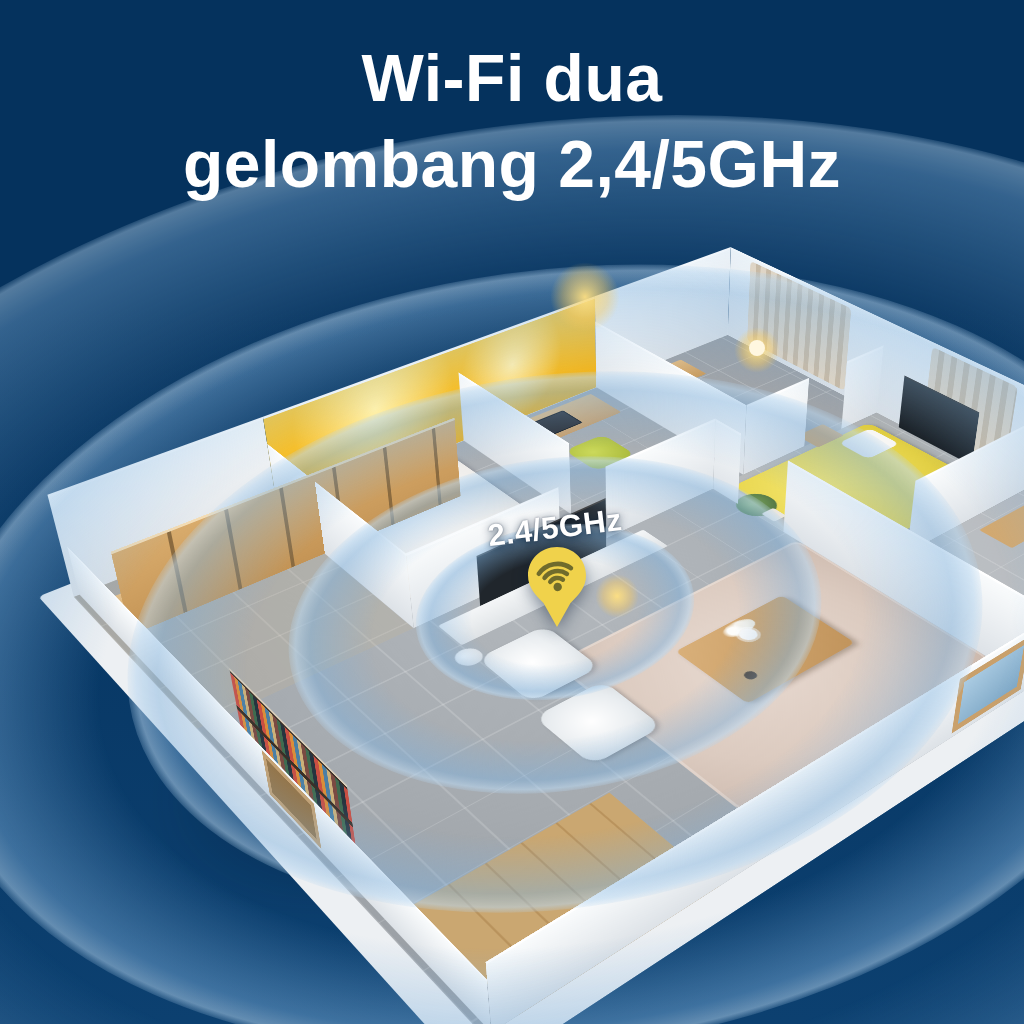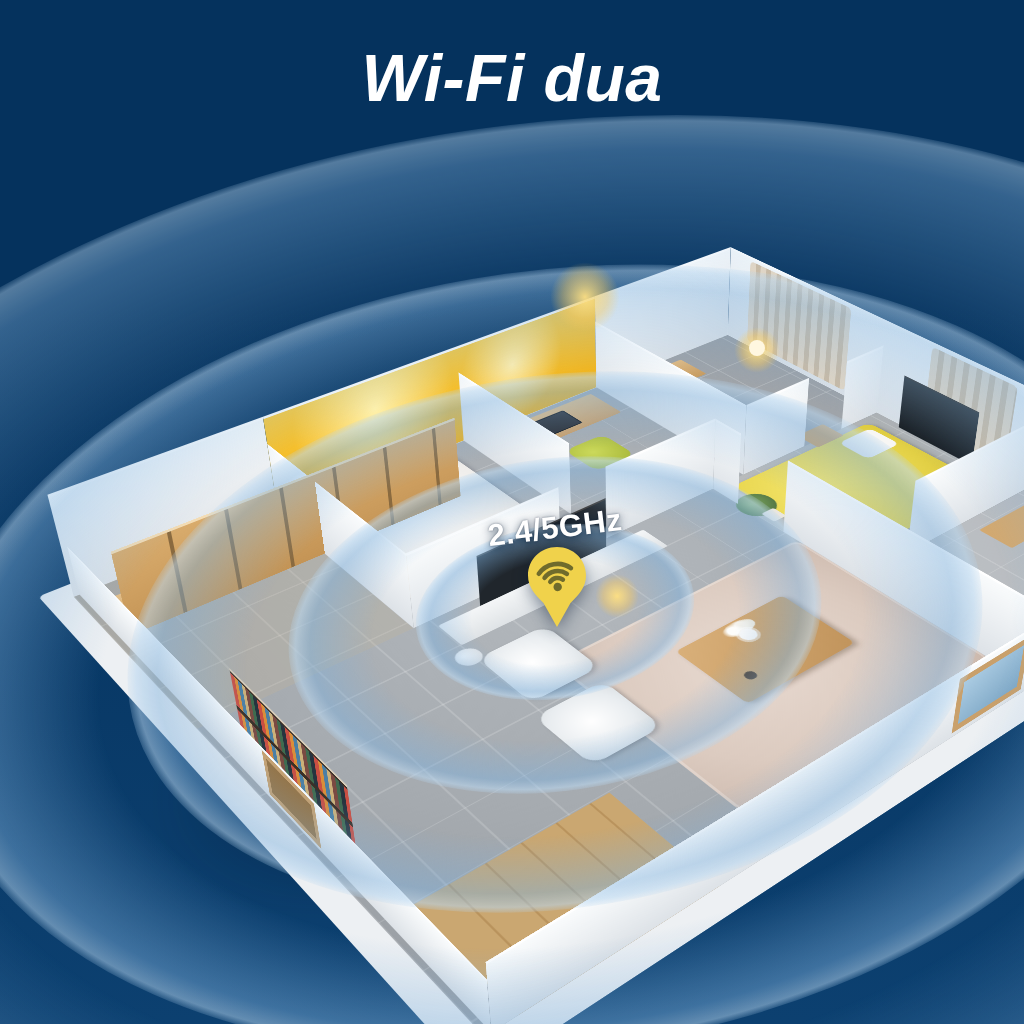--- a/index.html
+++ b/index.html
@@ -4,21 +4,21 @@
 <style>
   html,body{margin:0;padding:0;background:#02203f;}
   *{box-sizing:border-box;}
   .stage{position:relative;width:1024px;height:1024px;overflow:hidden;
          font-family:"Liberation Sans","DejaVu Sans",sans-serif;
          background:linear-gradient(180deg,var(--bg-top) 0%,var(--bg-top) 30%,var(--bg-bottom) 100%);}
 
   
   .title{position:absolute;left:0;right:0;top:36px;text-align:center;
          color:var(--title-text);font-weight:700;font-size:66px;line-height:1.3;letter-spacing:.5px;}
-  .title div{white-space:nowrap;font-style:italic;}
+  .title div{white-space:nowrap;}
 
   
   .house-shadow{position:absolute;left:30px;top:530px;width:780px;height:430px;
     background:radial-gradient(50% 50% at 50% 50%,rgba(1,14,30,.55),rgba(1,14,30,0) 70%);
     transform:rotate(-18deg);filter:blur(12px);}
 
   
   .house-anchor{position:absolute;left:640px;top:588px;width:0;height:0;}
   .plan{position:absolute;left:-440px;top:-350px;width:880px;height:700px;
         transform:perspective(1600px) rotateX(54deg) rotateZ(-40deg);
@@ -277,15 +277,16 @@
     <g transform="rotate(-10 31 38)" style="stroke:var(--pin-glyph)" stroke-width="4.6" fill="none" stroke-linecap="round">
       <path d="M24.64 35.64 A9 9 0 0 1 37.36 35.64"></path>
       <path d="M19.7 30.7 A16 16 0 0 1 42.3 30.7"></path>
       <path d="M14.7 25.7 A23 23 0 0 1 47.3 25.7"></path>
       <circle cx="31" cy="42" r="4.2" style="fill:var(--pin-glyph)" stroke="none"></circle>
     </g>
   </svg>
 
   <div class="title">
     <div>Wi-Fi dua</div>
+    <div>gelombang 2,4/5GHz</div>
   </div>
 
 </div>
 
 </body></html>

